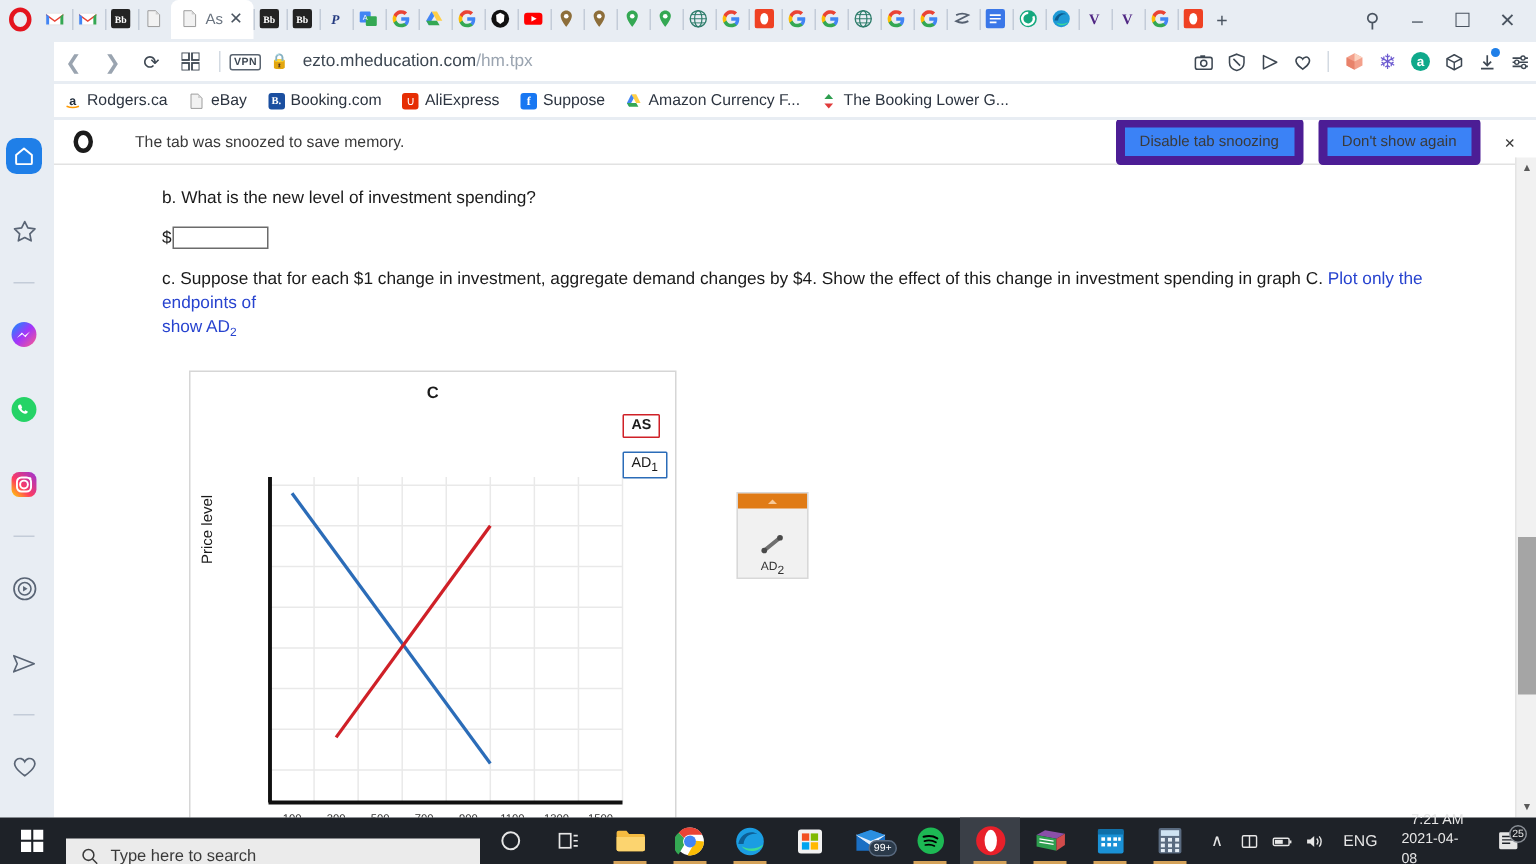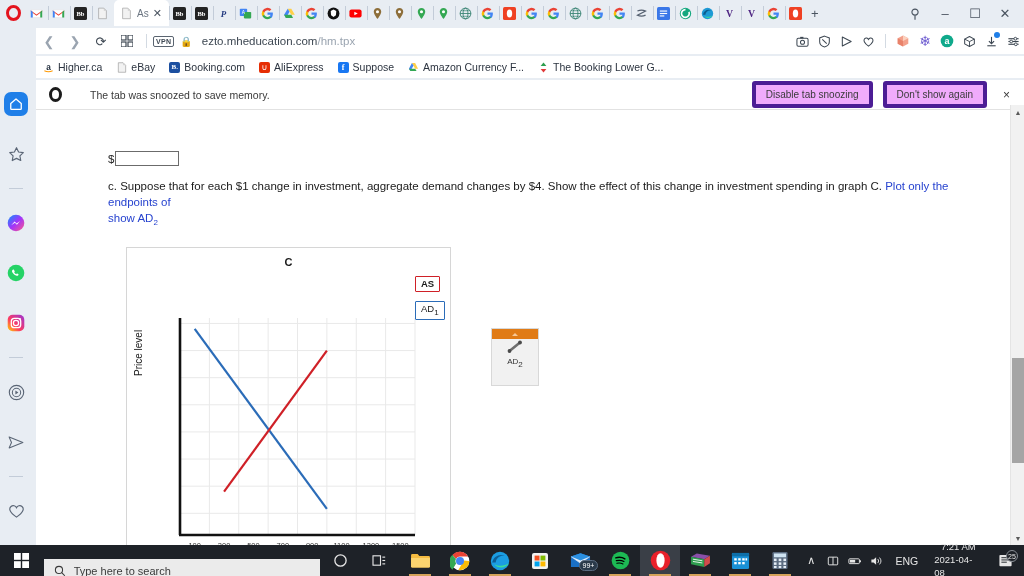--- a/index.html
+++ b/index.html
@@ -117,22 +117,22 @@
     display: flex; align-items: center; padding: 0 8px 0 10px;
   }
   .notif-logo { width: 18px; height: 18px; display:flex; align-items:center; justify-content:center;}
   .notif-logo .ring2 {
     width: 13px; height: 15px; border-radius: 50%; border: 3px solid #1b1b1b;
     box-sizing: border-box;
   }
   .notif-text { font-size: 10.5px; color: #3a3a3a; margin-left: 26px; }
   .notif-right { margin-left: auto; display: flex; align-items: center; gap: 10px; }
   .notif-btn {
-    font-size: 10px; color: #3a3a3a; background: #f0abfc;
-    border: 4px solid #4c1d95; border-radius: 3px; padding: 4px 10px; cursor: pointer;
+    font-size: 10px; color: #3a3a3a; background: #3b82f6;
+    border: 6px solid #4c1d95; border-radius: 3px; padding: 4px 10px; cursor: pointer;
   }
   .notif-x { font-size: 12px; color: #3a3a3a; padding: 0 6px; cursor: pointer; }
 
   
   #content { position: absolute; left: 0; top: 31px; right: 14px; bottom: 0; background: #fff; }
   .q-text { font-size: 11.5px; color: #1a1a1a; line-height: 1.4; }
   #qb { position: absolute; left: 72px; top: 13px; }
   #ansrow { position: absolute; left: 72px; top: 40px; display: flex; align-items: center; }
   .dollar { font-size: 11.5px; color: #1a1a1a; margin-right: 1px; }
   .ans-input {
@@ -172,21 +172,21 @@
     background: #f1f1f1; border: 1px solid #d8d8d8;
   }
   #palette-hdr {
     height: 10px; background: #e07b16; display: flex; align-items: center; justify-content: center;
   }
   .tri-up {
     width: 0; height: 0; border-left: 3px solid transparent; border-right: 3px solid transparent;
     border-bottom: 3px solid #f7c896;
   }
   #palette-tool {
-    display: flex; flex-direction: column; align-items: center; padding-top: 0;
+    display: flex; flex-direction: column; align-items: center; padding-top: 16px;
   }
   #palette-label { font-size: 8px; color: #333; margin-top: 2px; }
 
   
   #vscroll {
     position: absolute; right: 0; top: 25px; width: 14px; bottom: 0; background: #f1f1f1;
     border-left: 1px solid #e4e4e4;
   }
   .sc-arrow { width: 14px; height: 14px; display:flex; align-items:center; justify-content:center;
               font-size: 7px; color: #5a5a5a; }
@@ -570,21 +570,21 @@
   </div>
 
   <div id="bookmarks">
       <div class="bm">
         <span class="bm-ico">
           <svg width="11" height="11" viewBox="0 0 12 12">
             <text x="6" y="9" font-size="9" font-weight="bold" fill="#232f3e" font-family="Liberation Sans" text-anchor="middle">a</text>
             <path d="M1.5 9.6 Q6 11.6 10.5 9.6" fill="none" stroke="#ff9900" stroke-width="1.1"></path>
           </svg>
         </span>
-        <span class="bm-label">Higher.ca</span>
+        <span class="bm-label">Rodgers.ca</span>
       </div>
       <div class="bm">
         <span class="bm-ico">
           <svg width="10" height="11" viewBox="0 0 10 12">
             <path d="M1 .8 H6.2 L9 3.6 V11.2 H1 Z" fill="#f2f2f2" stroke="#9a9a9a" stroke-width=".7"></path>
             <path d="M6.2 .8 V3.6 H9" fill="#cfcfcf"></path>
           </svg>
         </span>
         <span class="bm-label">eBay</span>
       </div>
@@ -730,20 +730,21 @@
       <div class="notif-text">The tab was snoozed to save memory.</div>
       <div class="notif-right">
         <div class="notif-btn">Disable tab snoozing</div>
         <div class="notif-btn">Don't show again</div>
         <div class="notif-x">×</div>
       </div>
     </div>
 
     <div id="content">
 
+      <div id="qb" class="q-text">b. What is the new level of investment spending?</div>
 
       <div id="ansrow">
         <span class="dollar">$</span>
         <input class="ans-input" type="text" value="" style="">
       </div>
 
       <div id="qc" class="q-text">
         <span>c. Suppose that for each $1 change in investment, aggregate demand changes by $4. Show the effect of this change in investment spending in graph C. </span><span class="link-blue">Plot only the endpoints of</span><br>
         <span class="link-blue">show AD</span><sub class="link-blue">2</sub>
       </div>

